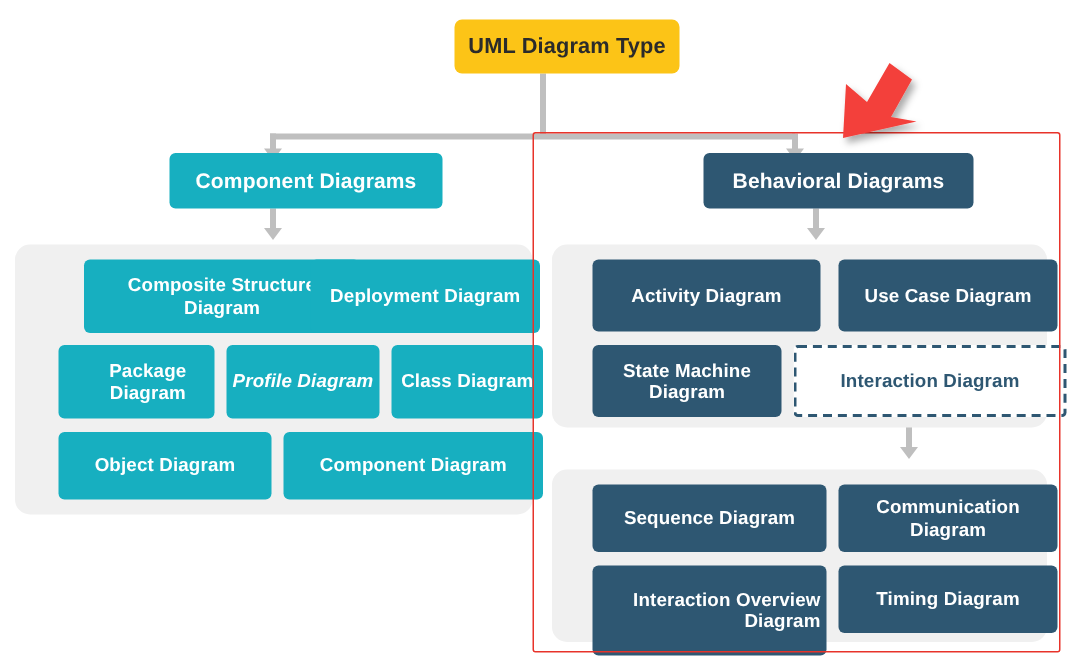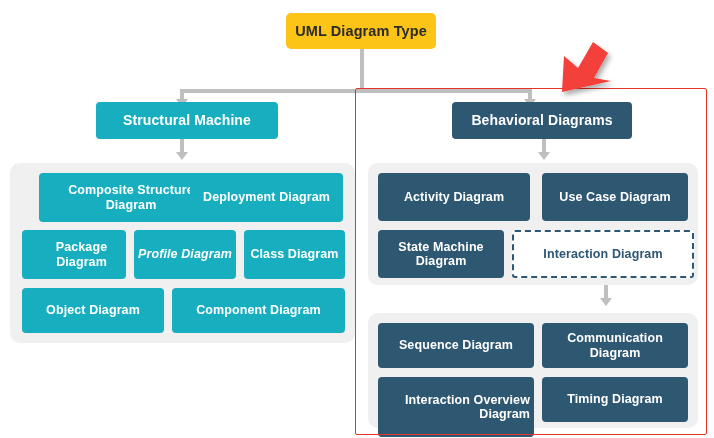--- a/index.html
+++ b/index.html
@@ -27,20 +27,21 @@
     display: flex;
     align-items: center;
     justify-content: center;
     text-align: center;
     border-radius: 4px;
     font-weight: bold;
     line-height: 1.15;
     box-sizing: border-box;
     padding: 2px 4px;
     letter-spacing: .1px;
+    margin-left: 17px;
   }
   .node.root {
     background: #FCC417;
     color: #2b2b2b;
     font-size: 14.5px;
     border-radius: 5px;
   }
   .node.teal {
     background: #17AFC0;
     color: #ffffff;
@@ -119,21 +120,21 @@
   <div class="arrow-down" style="left:538px; top:152px;"></div>
 
   <div class="line-v" style="left:604px; top:279px; height:22px;"></div>
   <div class="arrow-down" style="left:600px; top:298px;"></div>
 
   <div class="node root" style="left:286px; top:13px; width:150px; height:36px;">
     <span>UML Diagram Type</span>
   </div>
 
   <div class="node teal branch" style="left:96px; top:102px; width:182px; height:37px;">
-    <span>Structural Machine</span>
+    <span>Component Diagrams</span>
   </div>
 
   <div class="panel" style="left:10px; top:163px; width:345px; height:180px;"></div>
 
   <div class="node teal" style="left:39px; top:173px; width:184px; height:49px;">
     <span>Composite Structure Diagram</span>
   </div>
   <div class="node teal" style="left:190px; top:173px; width:153px; height:49px;">
     <span>Deployment Diagram</span>
   </div>

